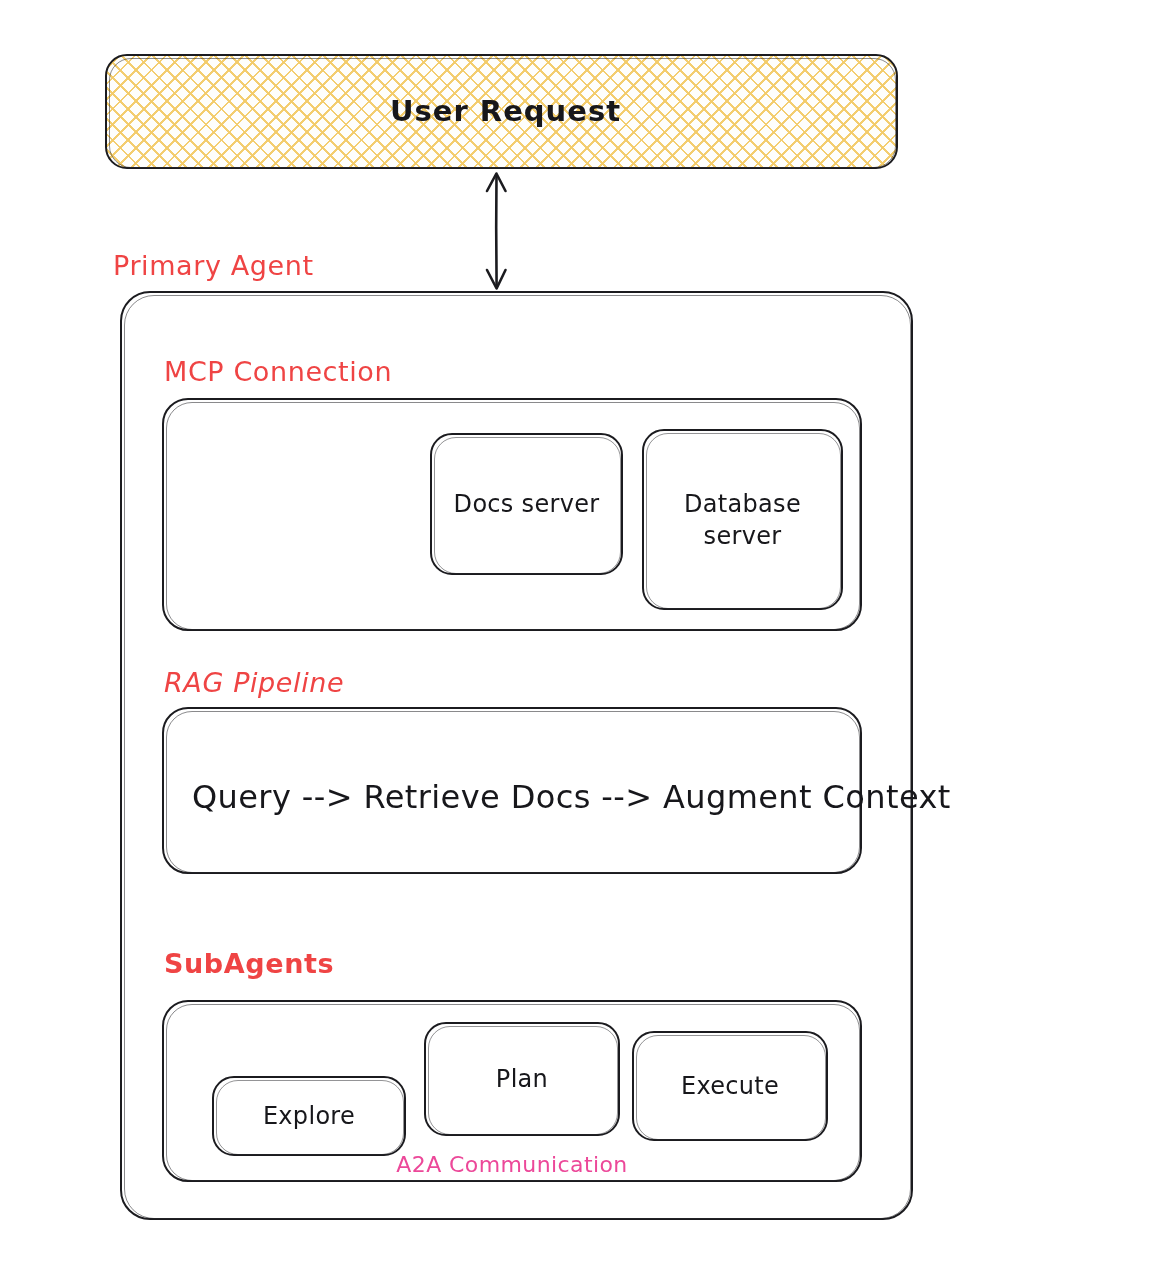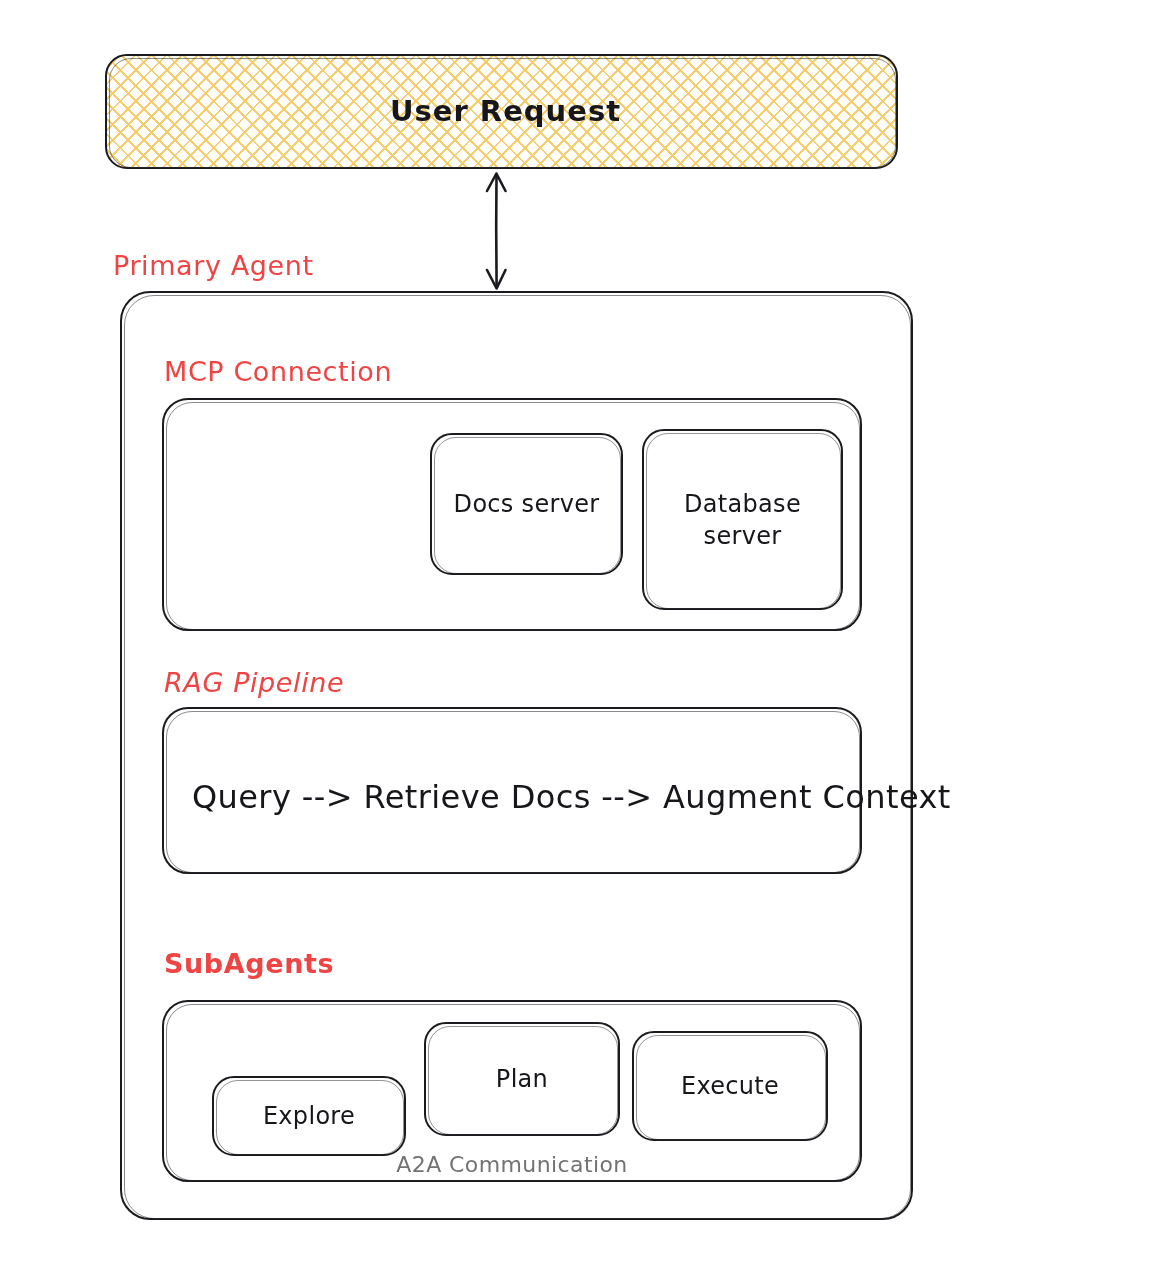--- a/index.html
+++ b/index.html
@@ -173,21 +173,21 @@
 
   
   #a2a-text {
     position: absolute;
     left: 162px;
     width: 700px;
     top: 1152px;
     text-align: center;
     font-size: 22px;
     letter-spacing: .4px;
-    color: #737373;
+    color: #ec4899;
   }
 </style>
 </head>
 <body>
 
 <div id="canvas">
 
   <div class="box" id="user-request">
     <div class="boxtext">User Request</div>
   </div>

